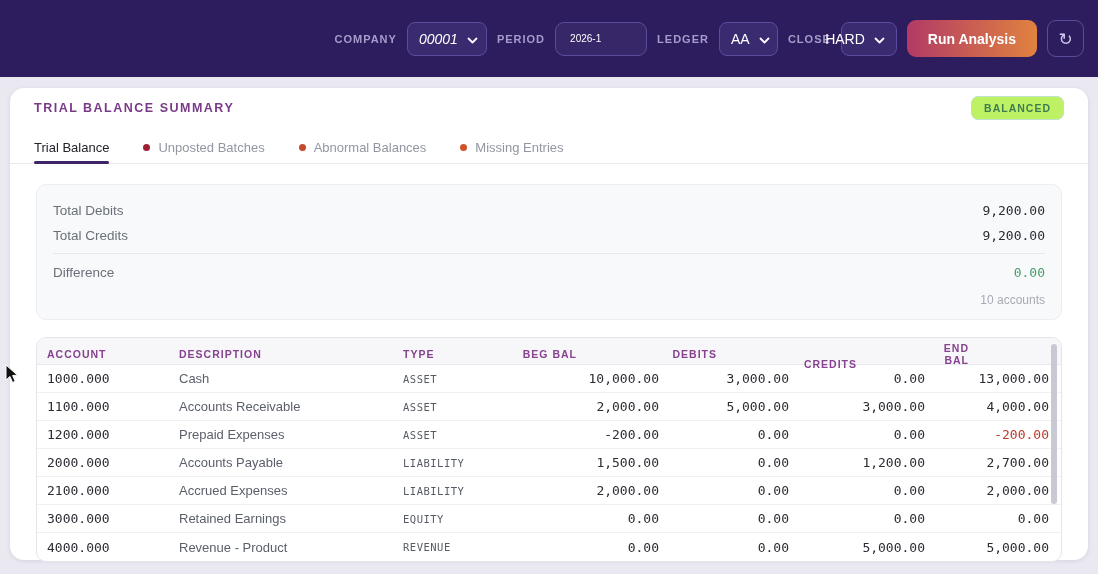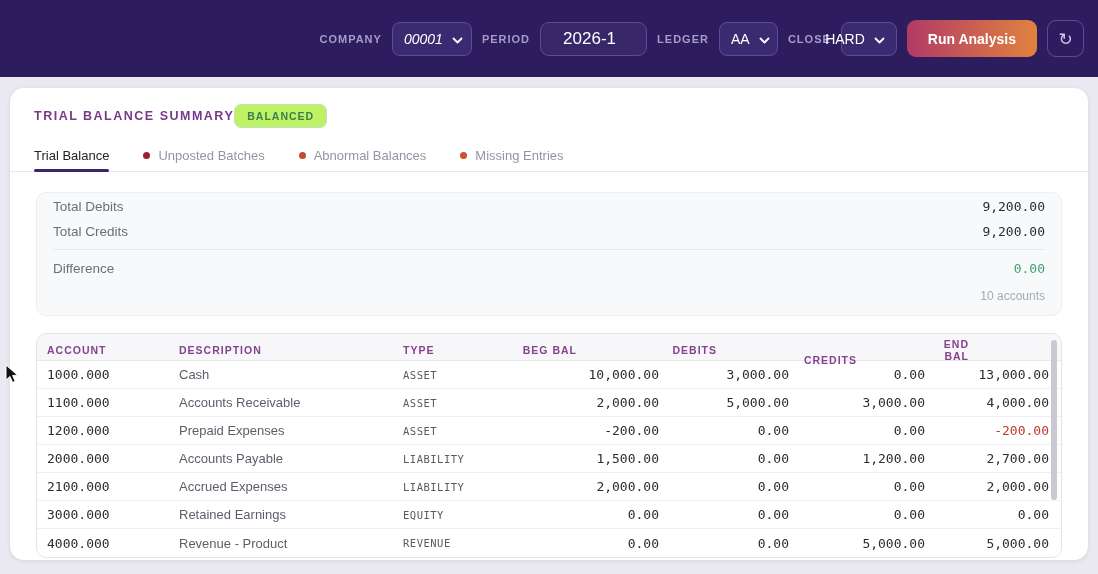--- a/index.html
+++ b/index.html
@@ -22,22 +22,22 @@
     color:#a59ccb; font-size:11px; font-weight:bold;
     letter-spacing:1px; text-transform:uppercase;
   }
   .ctl-select {
     background:#3a2a6f; border:1px solid #5b4b9e; border-radius:8px;
     height:34px; display:flex; align-items:center; gap:9px;
     padding:0 11px; color:#fff; font-size:14px; cursor:pointer;
   }
   .ctl-input {
     background:#372768; border:1px solid #5b4b9e; border-radius:9px;
-    height:34px; width:107px; color:#fff; font-size:17px;
-    padding:0 22px; outline:none; font-family:"Liberation Sans",sans-serif;
+    height:34px; width:92px; color:#fff; font-size:10px;
+    padding:0 14px; outline:none; font-family:"Liberation Sans",sans-serif;
   }
   .run-btn {
     height:37px; padding:0 21px; border:none; border-radius:9px;
     background:linear-gradient(90deg,#b23a66,#e0823f);
     color:#fff; font-size:14px; font-weight:bold; cursor:pointer;
     font-family:"Liberation Sans",sans-serif;
   }
   .refresh-btn {
     width:37px; height:37px; border:1px solid #5b4b9e; border-radius:9px;
     background:transparent; color:#cfc8ea; font-size:17px; cursor:pointer;
@@ -45,22 +45,22 @@
     font-family:"DejaVu Sans", sans-serif;
   }
 
   
   .card {
     position:absolute; left:10px; right:10px; top:88px; height:472px;
     background:#fff; border-radius:14px;
     box-shadow:0 1px 4px rgba(40,30,80,.10);
   }
   .card-head {
-    display:flex; align-items:center; justify-content:flex-start;
-    padding:16px 24px 11px 24px;
+    display:flex; align-items:center; justify-content:space-between;
+    padding:8px 24px 11px 24px;
   }
   .card-title {
     color:#7a3988; font-size:12.5px; font-weight:bold; letter-spacing:1.5px;
   }
   .badge {
     background:#bef264; border:1px solid #bfe2c8; color:#3c7d52;
     font-size:10.5px; font-weight:bold; letter-spacing:1px;
     padding:5px 12px; border-radius:7px;
   }
 
@@ -76,21 +76,21 @@
   .tab.active { color:#23242c; }
   .tab.active::after {
     content:""; position:absolute; left:0; right:0; bottom:-1px;
     height:3px; background:#3e2469; border-radius:2px;
   }
   .tab .dot { width:7px; height:7px; border-radius:50%; flex:0 0 auto; }
 
   
   .summary {
     margin:20px 26px 0; background:#f8f9fb; border:1px solid #ededf2;
-    border-radius:10px; padding:1px 16px 9px;
+    border-radius:10px; padding:13px 16px 9px;
   }
   .sum-row {
     height:25px; display:flex; align-items:center; justify-content:space-between;
   }
   .sum-label { font-size:13.5px; color:#6a7078; }
   .sum-val { font-size:13px; color:#2c2c34; }
   .sum-divider { border-top:1px solid #e6e8ee; margin:5px 0 6px; }
   .sum-val.green { color:#46a06b; }
   .sum-accounts { text-align:right; font-size:12px; color:#a7aab3; height:17px; margin-top:8px; }
 

